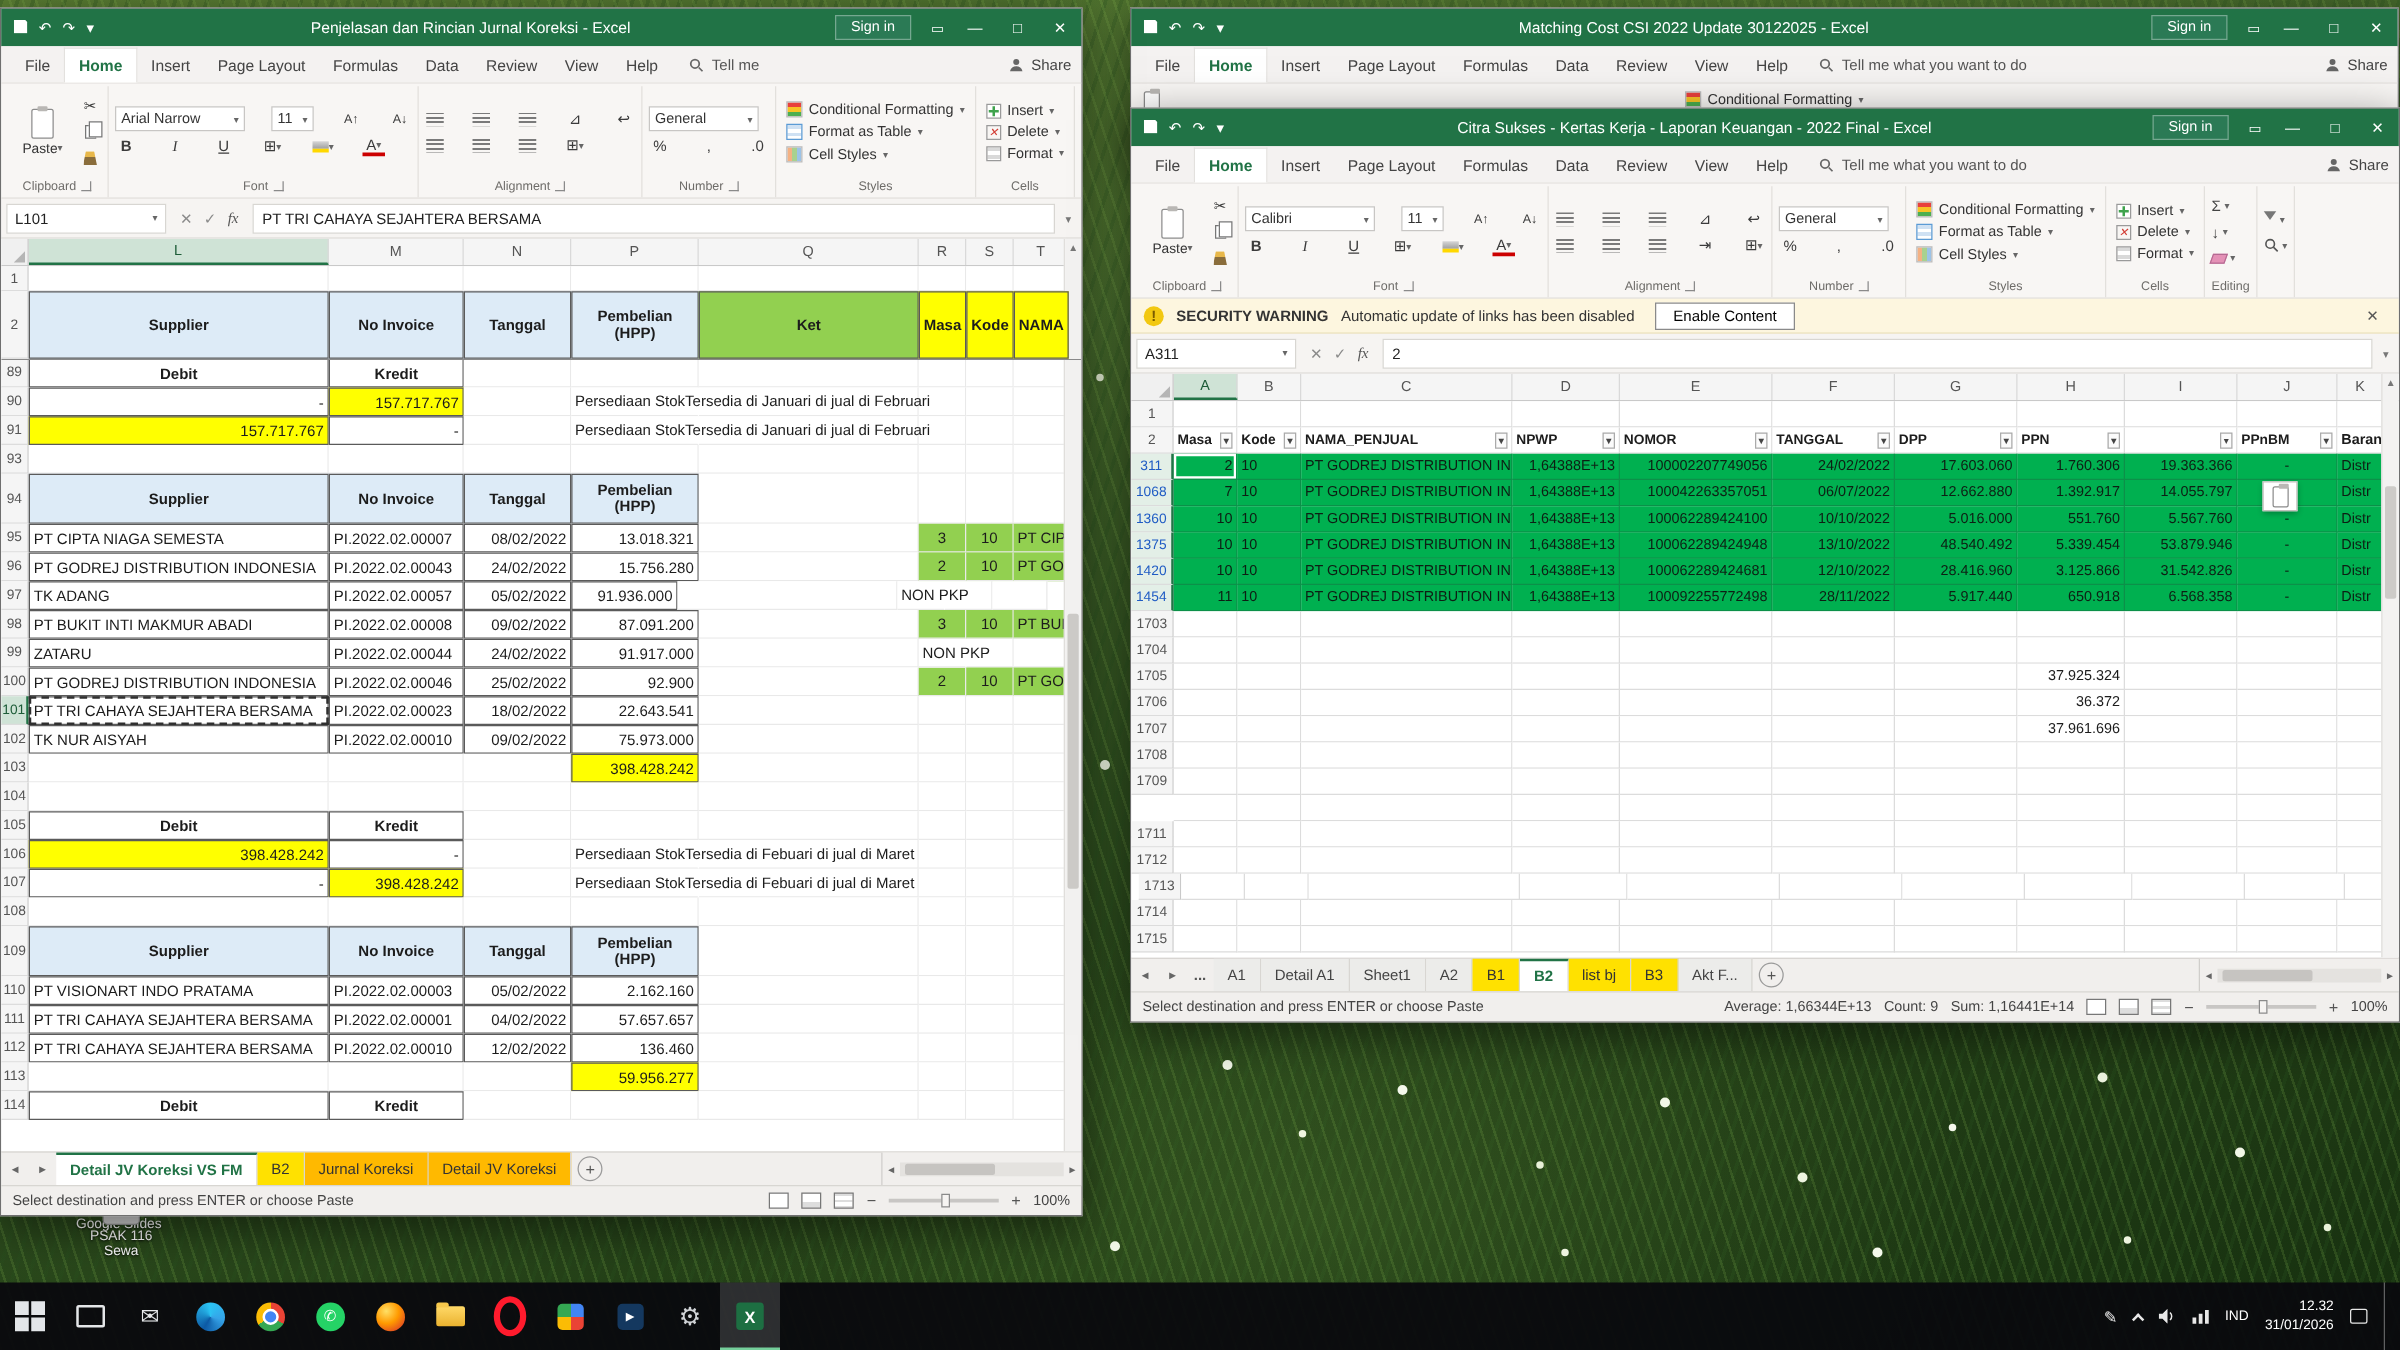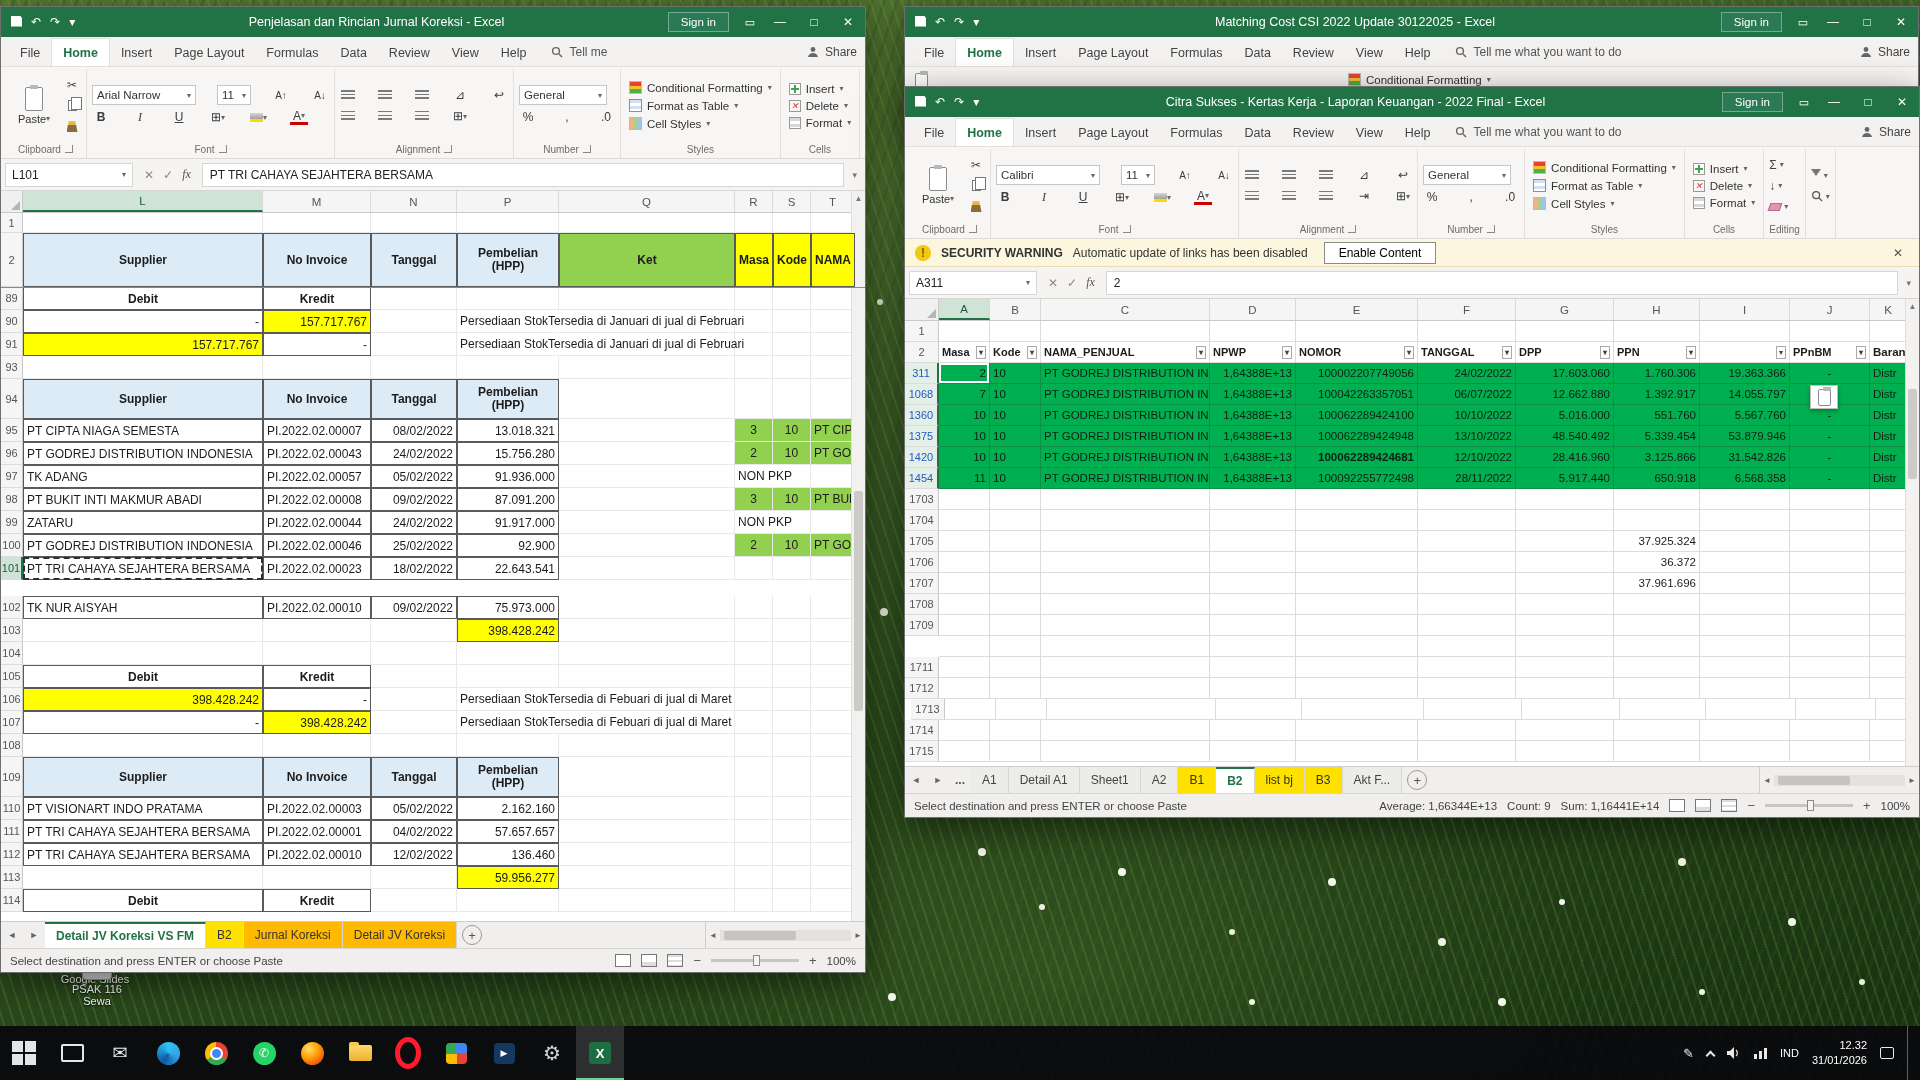--- a/index.html
+++ b/index.html
@@ -579,21 +579,21 @@
               <div class="g-cell" style="width: 176px;"></div>
               <div class="g-cell grn c" style="width: 38px;">2</div>
               <div class="g-cell grn c" style="width: 38px;">10</div>
               <div class="g-cell grn" style="width: 44px;">PT GODREJ DISTRIBUTION INDONESIA</div>
             </div>
             <div class="g-row" style="height: 23px;">
               <div class="g-rowhdr" style="width: 22px;">97</div>
               <div class="g-cell tb" style="width: 240px;">TK ADANG</div>
               <div class="g-cell tb" style="width: 108px;">PI.2022.02.00057</div>
               <div class="g-cell tb r" style="width: 86px;">05/02/2022</div>
-              <div class="g-cell tb r" style="width: 102px;">91.936.000</div>
+              <div class="g-cell tb r" style="width: 85px;">91.936.000</div>
               <div class="g-cell" style="width: 176px;"></div>
               <div class="g-cell note" style="width: 38px;">NON PKP</div>
               <div class="g-cell" style="width: 38px;"></div>
               <div class="g-cell" style="width: 44px;"></div>
             </div>
             <div class="g-row" style="height: 23px;">
               <div class="g-rowhdr" style="width: 22px;">98</div>
               <div class="g-cell tb" style="width: 240px;">PT BUKIT INTI MAKMUR ABADI</div>
               <div class="g-cell tb" style="width: 108px;">PI.2022.02.00008</div>
               <div class="g-cell tb r" style="width: 86px;">09/02/2022</div>
@@ -629,21 +629,21 @@
               <div class="g-rowhdr selh" style="width: 22px;">101</div>
               <div class="g-cell tb sel" style="width: 240px;">PT TRI CAHAYA SEJAHTERA BERSAMA</div>
               <div class="g-cell tb" style="width: 108px;">PI.2022.02.00023</div>
               <div class="g-cell tb r" style="width: 86px;">18/02/2022</div>
               <div class="g-cell tb r" style="width: 102px;">22.643.541</div>
               <div class="g-cell" style="width: 176px;"></div>
               <div class="g-cell" style="width: 38px;"></div>
               <div class="g-cell" style="width: 38px;"></div>
               <div class="g-cell" style="width: 44px;"></div>
             </div>
-            <div class="g-row" style="height: 23px; margin-top: 16px;">
+            <div class="g-row" style="height: 23px;">
               <div class="g-rowhdr" style="width: 22px;">102</div>
               <div class="g-cell tb" style="width: 240px;">TK NUR AISYAH</div>
               <div class="g-cell tb" style="width: 108px;">PI.2022.02.00010</div>
               <div class="g-cell tb r" style="width: 86px;">09/02/2022</div>
               <div class="g-cell tb r" style="width: 102px;">75.973.000</div>
               <div class="g-cell" style="width: 176px;"></div>
               <div class="g-cell" style="width: 38px;"></div>
               <div class="g-cell" style="width: 38px;"></div>
               <div class="g-cell" style="width: 44px;"></div>
             </div>
@@ -1158,21 +1158,21 @@
               <div class="g-cell r" style="width: 90px;">53.879.946</div>
               <div class="g-cell c" style="width: 80px;">-</div>
               <div class="g-cell" style="width: 37px;">Distr</div>
             </div>
             <div class="g-row grow" style="height: 21px;">
               <div class="g-rowhdr bluen" style="width: 34px;">1420</div>
               <div class="g-cell r" style="width: 51px;">10</div>
               <div class="g-cell" style="width: 51px;">10</div>
               <div class="g-cell" style="width: 169px;">PT GODREJ DISTRIBUTION INDONESIA</div>
               <div class="g-cell r" style="width: 86px;">1,64388E+13</div>
-              <div class="g-cell r" style="width: 122px; font-weight: bold;">100062289424681</div>
+              <div class="g-cell r" style="width: 122px;">100062289424681</div>
               <div class="g-cell r" style="width: 98px;">12/10/2022</div>
               <div class="g-cell r" style="width: 98px;">28.416.960</div>
               <div class="g-cell r" style="width: 86px;">3.125.866</div>
               <div class="g-cell r" style="width: 90px;">31.542.826</div>
               <div class="g-cell c" style="width: 80px;">-</div>
               <div class="g-cell" style="width: 37px;">Distr</div>
             </div>
             <div class="g-row grow" style="height: 21px;">
               <div class="g-rowhdr bluen" style="width: 34px;">1454</div>
               <div class="g-cell r" style="width: 51px;">11</div>

